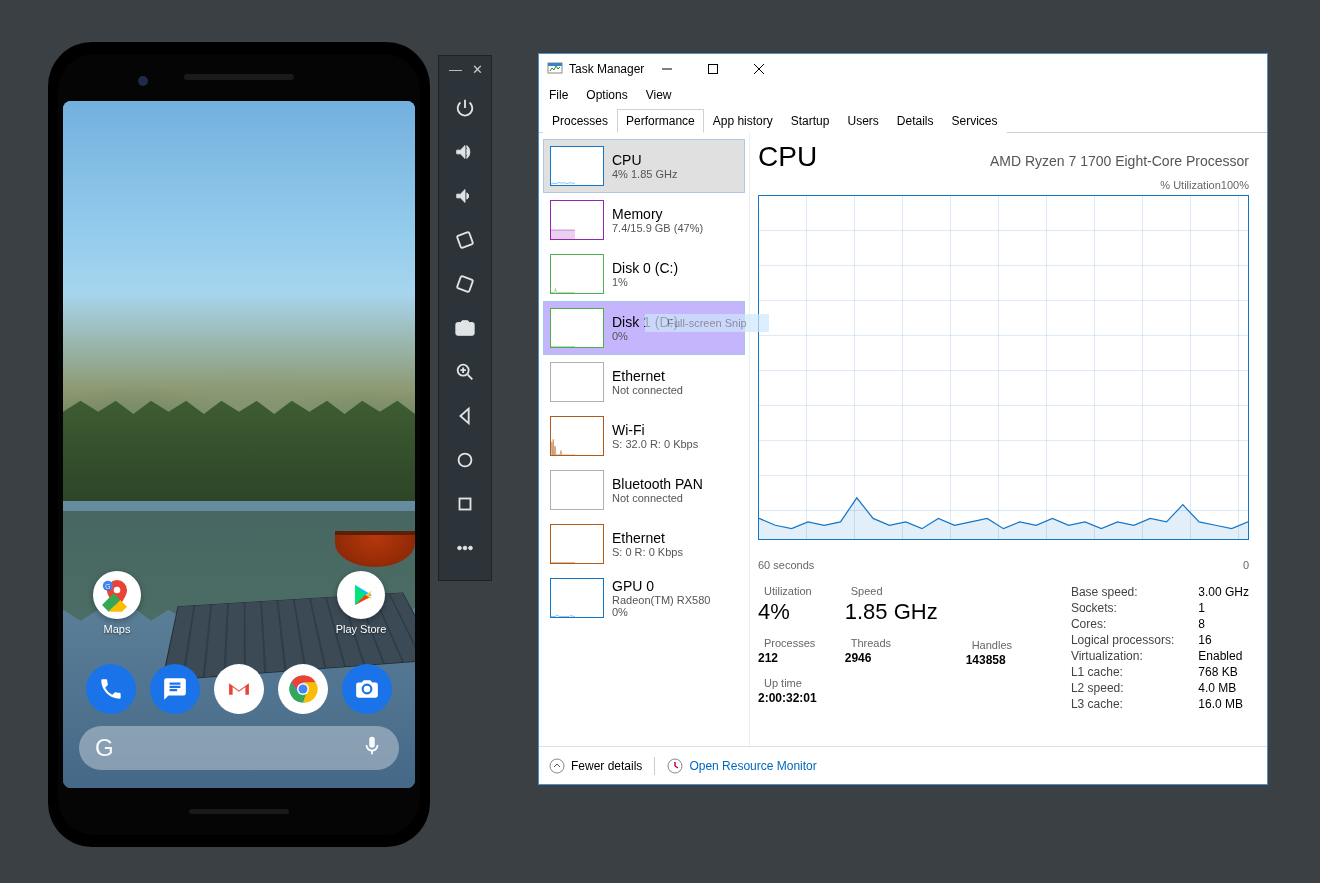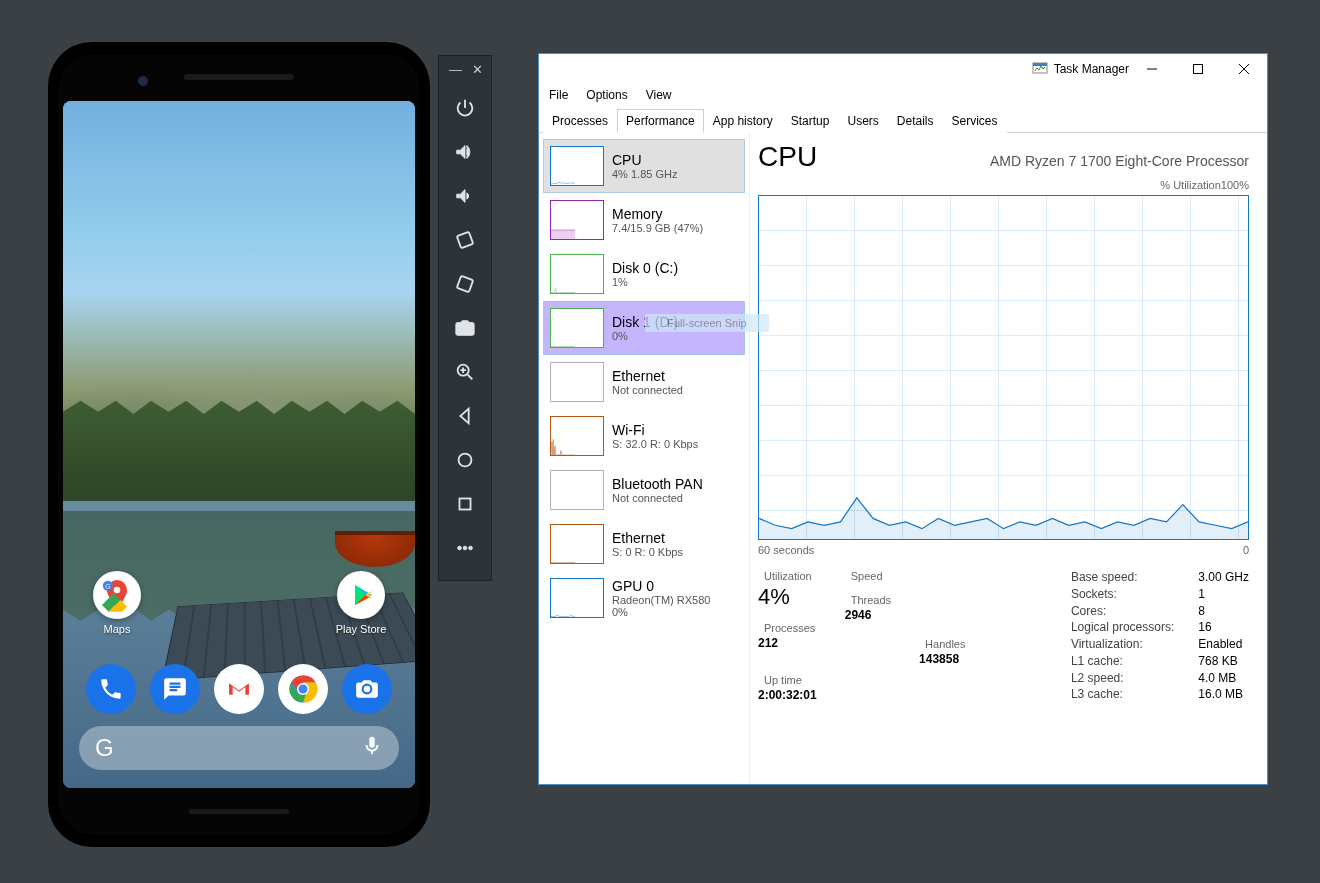--- a/index.html
+++ b/index.html
@@ -134,22 +134,22 @@
   .emu-btn svg{width:22px;height:22px;stroke:#e0e4e6;fill:#e0e4e6;}
   .emu-btn.stroke svg{fill:none;stroke-width:2;}
 
   
   .tm-window {
     position:absolute; left:538px; top:53px; width:730px; height:732px;
     background:#fff; border:1px solid #4d90c7; font-size:12px; color:#000;
     display:flex; flex-direction:column;
   }
   .tm-titlebar {
-    height:30px; display:flex; align-items:center; justify-content:flex-end;
-    padding-left:24px;
+    height:30px; display:flex; align-items:center; justify-content:flex-start;
+    padding-left:8px;
   }
   .tm-titlebar .t-left{display:flex;align-items:center;gap:6px;font-size:12px;}
   .tm-titlebar .t-right{display:flex;}
   .tm-winbtn{width:46px;height:30px;display:flex;align-items:center;justify-content:center;cursor:pointer;}
   .tm-menu{display:flex;gap:18px;padding:4px 10px 6px 10px;font-size:12px;}
   .tm-menu span{cursor:default;}
   .tm-tabs{display:flex;padding:0 4px;border-bottom:1px solid #d0d0d0;}
   .tm-tab{padding:4px 8px;border:1px solid transparent;border-bottom:none;font-size:12px;cursor:default; position:relative;top:1px;background:#fff;}
   .tm-tab.active{border-color:#d0d0d0;border-bottom:1px solid #fff;}
   .tm-tab.inactive{color:#000;}
@@ -176,21 +176,21 @@
   .tm-head{display:flex;justify-content:space-between;align-items:baseline;margin-bottom:6px;}
   .tm-head .big{font-size:28px;font-weight:400;}
   .tm-head .desc{font-size:14px;color:#555;}
   .tm-sub{display:flex;justify-content:flex-end;font-size:11px;color:#666;}
   .tm-graph{flex:0 0 auto;height:345px;border:1px solid #1276c9;position:relative;margin-top:4px;
     background:
      repeating-linear-gradient(to right, transparent 0 47px, rgba(18,118,201,.15) 47px 48px),
      repeating-linear-gradient(to bottom, transparent 0 34px, rgba(18,118,201,.15) 34px 35px);
   }
   .tm-graph svg{position:absolute;inset:0;width:100%;height:100%;}
-  .tm-axis{display:flex;justify-content:space-between;font-size:11px;color:#666;margin-top:4px;}
+  .tm-axis{display:flex;justify-content:space-between;font-size:11px;color:#666;margin-top:19px;}
   .tm-stats{display:flex;margin-top:14px;gap:28px;}
   .tm-stats .col{display:flex;flex-direction:column;gap:2px;}
   .lbl{font-size:11px;color:#666;padding-left:6px;}
   .val{font-size:22px;}
   .val-sm{font-size:12px;font-weight:bold;}
   .spec-table{margin-left:auto;display:grid;grid-template-columns:auto auto;column-gap:24px;row-gap:2px;font-size:12px;}
   .spec-table .k{color:#444;}
   .spec-table .v{color:#000;}
 
   .tm-footer{height:38px;border-top:1px solid #e0e0e0;display:flex;align-items:center;padding:0 10px;gap:12px;font-size:12px;}
@@ -567,32 +567,33 @@
         <span>60 seconds</span>
         <span>0</span>
       </div>
 
       <div class="tm-stats">
         <div class="col">
           <span class="lbl">Utilization</span>
           <span class="val">4%</span>
           <span class="lbl" style="margin-top:10px">Processes</span>
           <span class="val-sm">212</span>
-          <span class="lbl" style="margin-top:22px">Up time</span>
+          <span class="lbl" style="margin-top:10px">Up time</span>
           <span class="val-sm">2:00:32:01</span>
         </div>
         <div class="col">
           <span class="lbl">Speed</span>
+          <span class="val">1.85 GHz</span>
           <span class="lbl" style="margin-top:10px">Threads</span>
           <span class="val-sm">2946</span>
         </div>
         <div class="col">
           <span class="lbl">&nbsp;</span>
           <span class="val">&nbsp;</span>
-          <span class="lbl" style="margin-top:26px">Handles</span>
+          <span class="lbl" style="margin-top:12px">Handles</span>
           <span class="val-sm">143858</span>
         </div>
         <div class="spec-table" id="spec-table">
             <span class="k">Base speed:</span>
             <span class="v">3.00 GHz</span>
             <span class="k">Sockets:</span>
             <span class="v">1</span>
             <span class="k">Cores:</span>
             <span class="v">8</span>
             <span class="k">Logical processors:</span>
@@ -603,15 +604,32 @@
             <span class="v">768 KB</span>
             <span class="k">L2 speed:</span>
             <span class="v">4.0 MB</span>
             <span class="k">L3 cache:</span>
             <span class="v">16.0 MB</span>
           </div>
       </div>
     </div>
   </div>
 
+  <div class="tm-footer">
+    <span class="link" style="color:#000">
+      <svg width="16" height="16" viewBox="0 0 16 16">
+          <circle cx="8" cy="8" r="7" fill="none" stroke="#888"></circle>
+          <path d="M5 7l3 3 3-3" fill="none" stroke="#555" transform="rotate(180 8 8)"></path>
+        </svg>
+      <span>Fewer details</span>
+    </span>
+    <span class="sep"></span>
+    <span class="link">
+      <svg width="16" height="16" viewBox="0 0 16 16">
+          <circle cx="8" cy="8" r="7" fill="none" stroke="#888"></circle>
+          <path d="M8 8L8 4M8 8l3 2" stroke="#c03" stroke-width="1.5"></path>
+        </svg>
+      <span>Open Resource Monitor</span>
+    </span>
+  </div>
 </div>
 
 <div class="snip-overlay">Full-screen Snip</div>
 
 </body></html>

